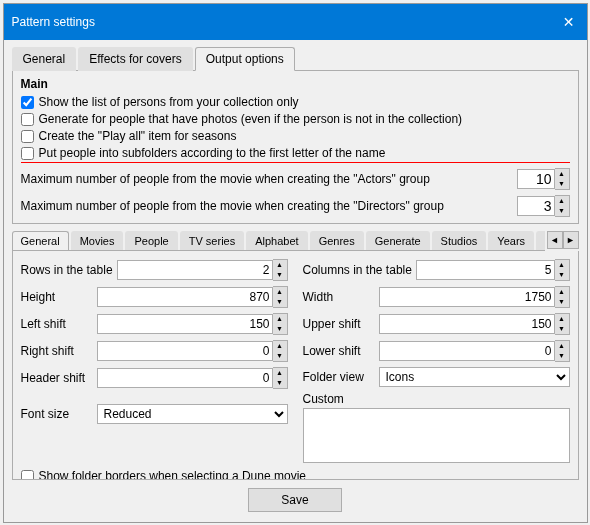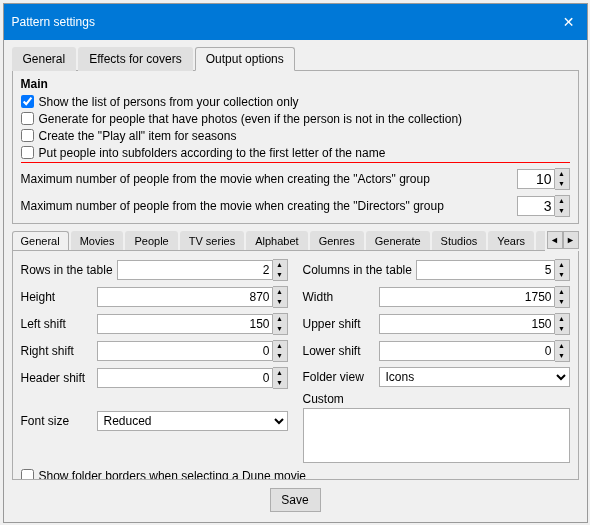--- a/index.html
+++ b/index.html
@@ -85,21 +85,21 @@
       margin-top: -1px;
       flex-shrink: 0;
     }
     .section-title {
       font-weight: bold;
       margin-bottom: 4px;
       font-size: 12px;
     }
     .checkbox-row {
       display: flex;
-      align-items: flex-start;
+      align-items: flex-end;
       margin-bottom: 3px;
       font-size: 12px;
     }
     .checkbox-row input[type="checkbox"] {
       margin-right: 5px;
       width: 13px;
       height: 13px;
     }
     .highlight-row {
       border-bottom: 1px solid red;
@@ -263,21 +263,21 @@
       flex-shrink: 0;
     }
     
     .button-bar {
       display: flex;
       justify-content: center;
       padding: 8px 0 4px 0;
       flex-shrink: 0;
     }
     .save-btn {
-      width: 51px;
+      width: 94px;
       height: 24px;
       background: #e0e0e0;
       border: 1px solid #adadad;
       cursor: pointer;
       font-size: 12px;
       display: flex;
       align-items: center;
       justify-content: center;
     }
     .custom-box {
@@ -410,21 +410,21 @@
             <span class="form-label">Right shift</span>
             <div class="form-spin-container">
               <input class="form-spin-input" type="text" value="0" style="">
               <div class="form-spin-btns">
                 <button class="form-spin-btn">▲</button>
                 <button class="form-spin-btn">▼</button>
               </div>
             </div>
           </div>
 
-          <div class="form-row" style="margin-bottom:22px;">
+          <div class="form-row" style="margin-bottom:15px;">
             <span class="form-label">Header shift</span>
             <div class="form-spin-container">
               <input class="form-spin-input" type="text" value="0" style="">
               <div class="form-spin-btns">
                 <button class="form-spin-btn">▲</button>
                 <button class="form-spin-btn">▼</button>
               </div>
             </div>
           </div>
 

